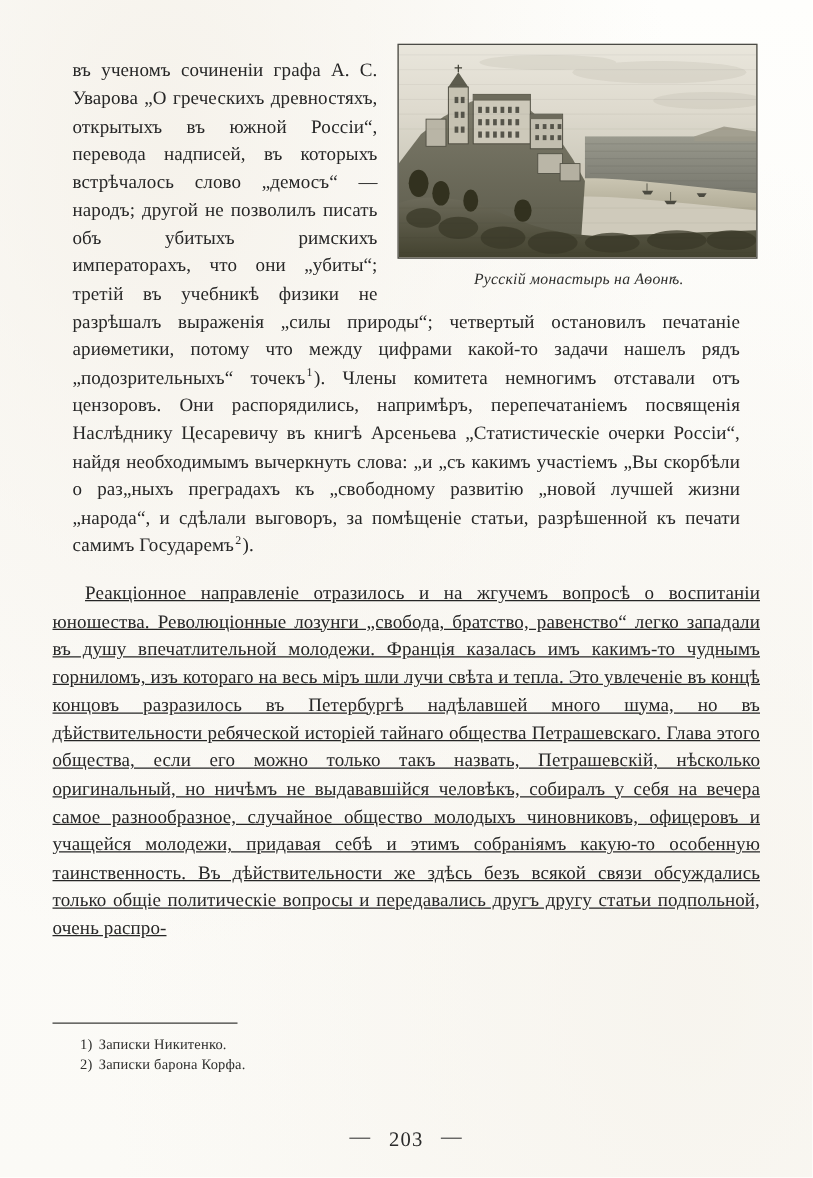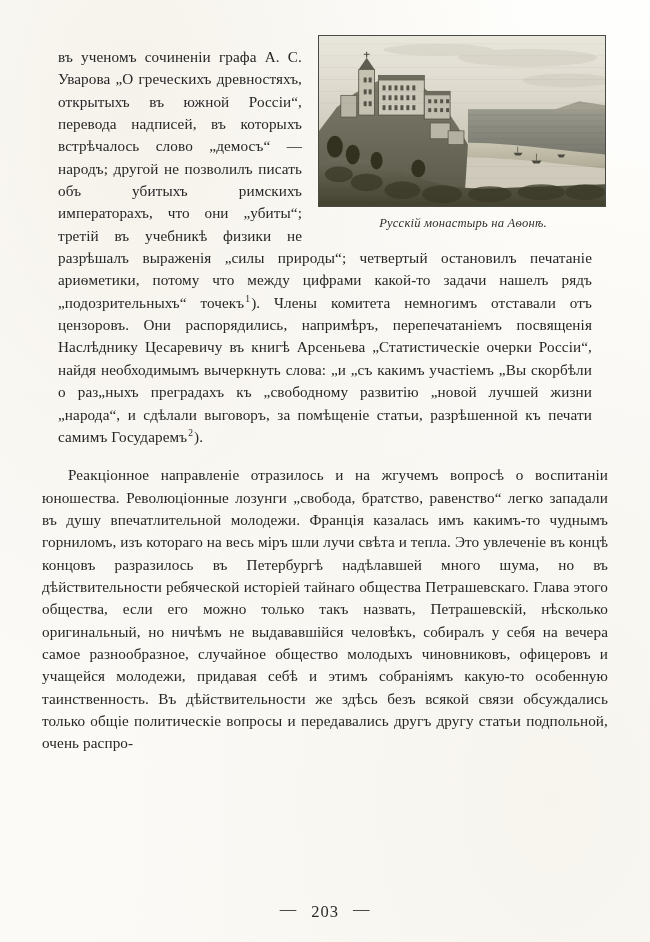--- a/index.html
+++ b/index.html
@@ -47,20 +47,21 @@
     font-size: 15.2px;
     line-height: 22.35px;
     text-align: justify;
     text-justify: inter-word;
     letter-spacing: 0.1px;
     color: #262626;
   }
 
   .para-indent {
     text-indent: 26px;
+    text-decoration: underline;
   }
 
   
   .figure-wrap {
     float: right;
     width: 290px;
     margin: 5px 0 2px 16px;
   }
 
   .figure-frame {
@@ -317,17 +318,26 @@
     <p class="bodytext" style="margin:16px;">
       <span>въ ученомъ сочиненiи графа А. С. Уварова „О греческихъ древностяхъ, открытыхъ въ южной Россiи“, перевода надписей, въ которыхъ встрѣчалось слово „демосъ“ — народъ; другой не позволилъ писать объ убитыхъ римскихъ императорахъ, что они „убиты“; третiй въ учебникѣ физики не разрѣшалъ выраженiя „силы природы“; четвертый остановилъ печатанiе ариѳметики, потому что между цифрами какой-то задачи нашелъ рядъ „подозрительныхъ“ точекъ</span><sup class="fn">1</sup><span>). Члены комитета немногимъ отставали отъ цензоровъ. Они распорядились, напримѣръ, перепечатанiемъ посвященiя Наслѣднику Цесаревичу въ книгѣ Арсеньева „Статистическiе очерки Россiи“, найдя необходимымъ вычеркнуть слова: „и „съ какимъ участiемъ „Вы скорбѣли о раз„ныхъ преградахъ къ „свободному развитiю „новой лучшей жизни „народа“, и сдѣлали выговоръ, за помѣщенie статьи, разрѣшенной къ печати самимъ Государемъ</span><sup class="fn">2</sup><span>).</span>
     </p>
 
     <div class="clearfix"></div>
 
     <p class="bodytext para-indent" style="margin:2px 0 0 0;">Реакцiонное направленiе отразилось и на жгучемъ вопросѣ о воспитанiи юношества. Революцiонные лозунги „свобода, братство, равенство“ легко западали въ душу впечатлительной молодежи. Францiя казалась имъ какимъ-то чуднымъ горниломъ, изъ котораго на весь мiръ шли лучи свѣта и тепла. Это увлеченiе въ концѣ концовъ разразилось въ Петербургѣ надѣлавшей много шума, но въ дѣйствительности ребяческой исторiей тайнаго общества Петрашевскаго. Глава этого общества, если его можно только такъ назвать, Петрашевскiй, нѣсколько оригинальный, но ничѣмъ не выдававшiйся человѣкъ, собиралъ у себя на вечера самое разнообразное, случайное общество молодыхъ чиновниковъ, офицеровъ и учащейся молодежи, придавая себѣ и этимъ собранiямъ какую-то особенную таинственность. Въ дѣйствительности же здѣсь безъ всякой связи обсуждались только общiе политическiе вопросы и передавались другъ другу статьи подпольной, очень распро-</p>
 
   </div>
 
+  <div class="footnote-zone">
+    <div class="footnote-rule"></div>
+    <div class="footnote-line">
+      <span class="fn-mark">1)</span><span>Записки Никитенко.</span>
+    </div>
+    <div class="footnote-line">
+      <span class="fn-mark">2)</span><span>Записки барона Корфа.</span>
+    </div>
+  </div>
 
   <div class="page-number-row">
     <span class="dash">—</span><span>203</span><span class="dash">—</span>
   </div>
 </div>
 
 </body></html>

